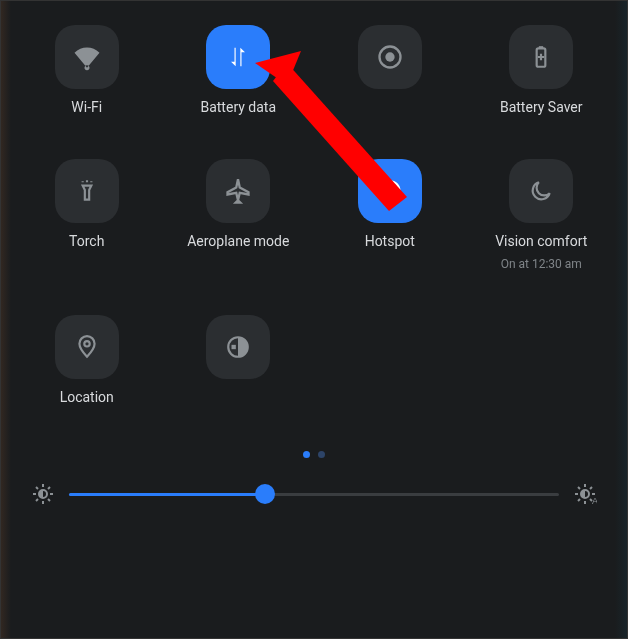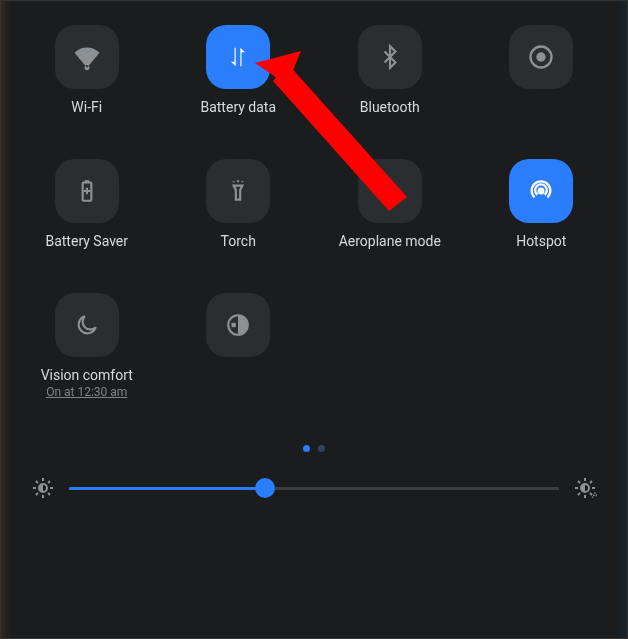--- a/index.html
+++ b/index.html
@@ -51,22 +51,21 @@
     .tile-label {
       color: #d8dadd;
       font-size: 14px;
       text-align: center;
       white-space: nowrap;
     }
     .tile-sub {
       color: #7f8488;
       font-size: 12px;
       text-align: center;
-      margin-top: 2px;
-      text-decoration: underline;
+      margin-top: 8px;
     }
     .pager {
       display: flex;
       justify-content: center;
       gap: 8px;
       margin-top: 46px;
       margin-bottom: 20px;
     }
     .dot {
       width: 7px;
@@ -155,28 +154,20 @@
 
     <div class="tile">
       <div class="tile-btn active">
         <svg width="28" height="28" viewBox="0 0 24 24">
             <path fill="currentColor" d="M9 4v12H6l4 4V4H9zM15 20V8h3l-4-4v16h1z"></path>
           </svg>
       </div>
       <div class="tile-label">Battery data</div>
     </div>
 
-    <div class="tile">
-      <div class="tile-btn">
-        <svg width="26" height="26" viewBox="0 0 24 24">
-            <path fill="none" stroke="currentColor" stroke-width="2" d="M7 7l10 10-5 5V2l5 5L7 17"></path>
-          </svg>
-      </div>
-      <div class="tile-label">Bluetooth</div>
-    </div>
 
 
     <div class="tile">
       <div class="tile-btn">
         <svg width="28" height="28" viewBox="0 0 24 24">
             <circle cx="12" cy="12" r="9" fill="none" stroke="currentColor" stroke-width="2"></circle>
             <circle cx="12" cy="12" r="4" fill="currentColor"></circle>
           </svg>
       </div>
     </div>
@@ -223,20 +214,29 @@
     <div class="tile">
       <div class="tile-btn">
         <svg width="26" height="26" viewBox="0 0 24 24">
             <path fill="none" stroke="currentColor" stroke-width="2" d="M20 14A8 8 0 1 1 10 4a7 7 0 0 0 10 10z"></path>
           </svg>
       </div>
       <div class="tile-label">Vision comfort</div>
       <div class="tile-sub">On at 12:30 am</div>
     </div>
 
+    <div class="tile">
+      <div class="tile-btn">
+        <svg width="26" height="26" viewBox="0 0 24 24">
+            <path fill="none" stroke="currentColor" stroke-width="2" d="M12 21s-7-7.5-7-12a7 7 0 1 1 14 0c0 4.5-7 12-7 12z"></path>
+            <circle cx="12" cy="9" r="2.5" fill="none" stroke="currentColor" stroke-width="2"></circle>
+          </svg>
+      </div>
+      <div class="tile-label">Location</div>
+    </div>
 
     <div class="tile">
       <div class="tile-btn">
         <svg width="26" height="26" viewBox="0 0 24 24">
             <circle cx="12" cy="12" r="9" fill="none" stroke="currentColor" stroke-width="2"></circle>
             <path fill="currentColor" d="M12 3a9 9 0 0 1 0 18V3z"></path>
             <rect x="6" y="10" width="4" height="4" fill="currentColor"></rect>
           </svg>
       </div>
     </div>

